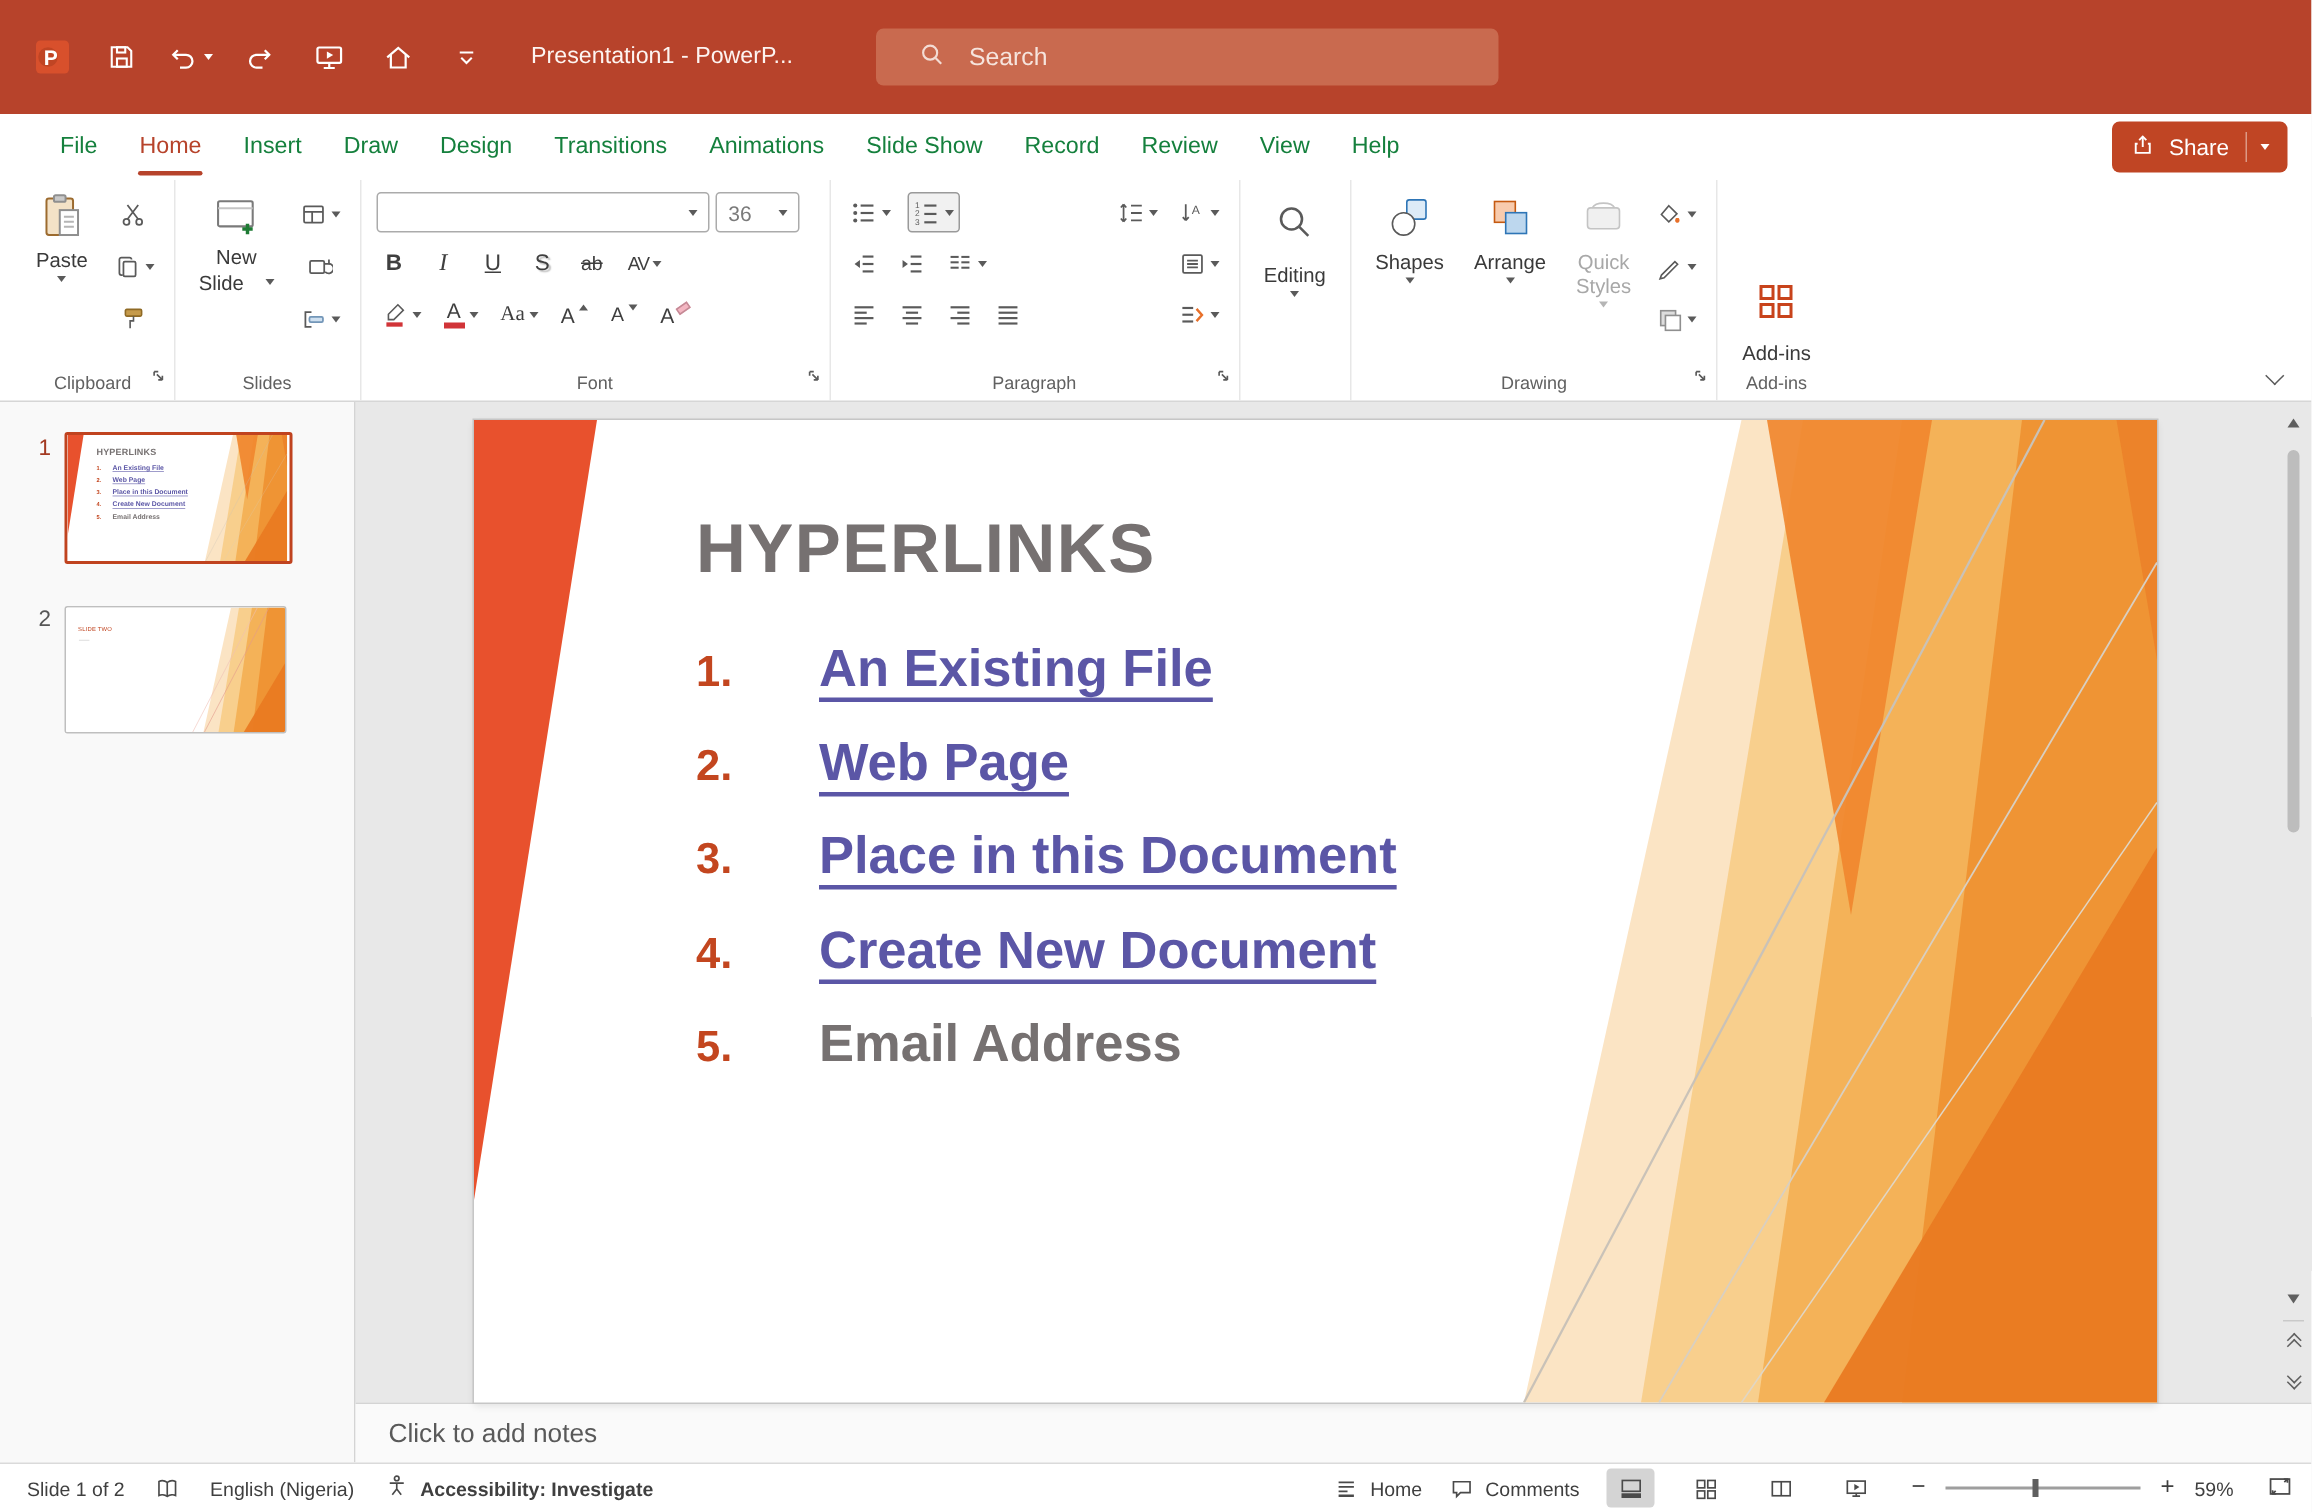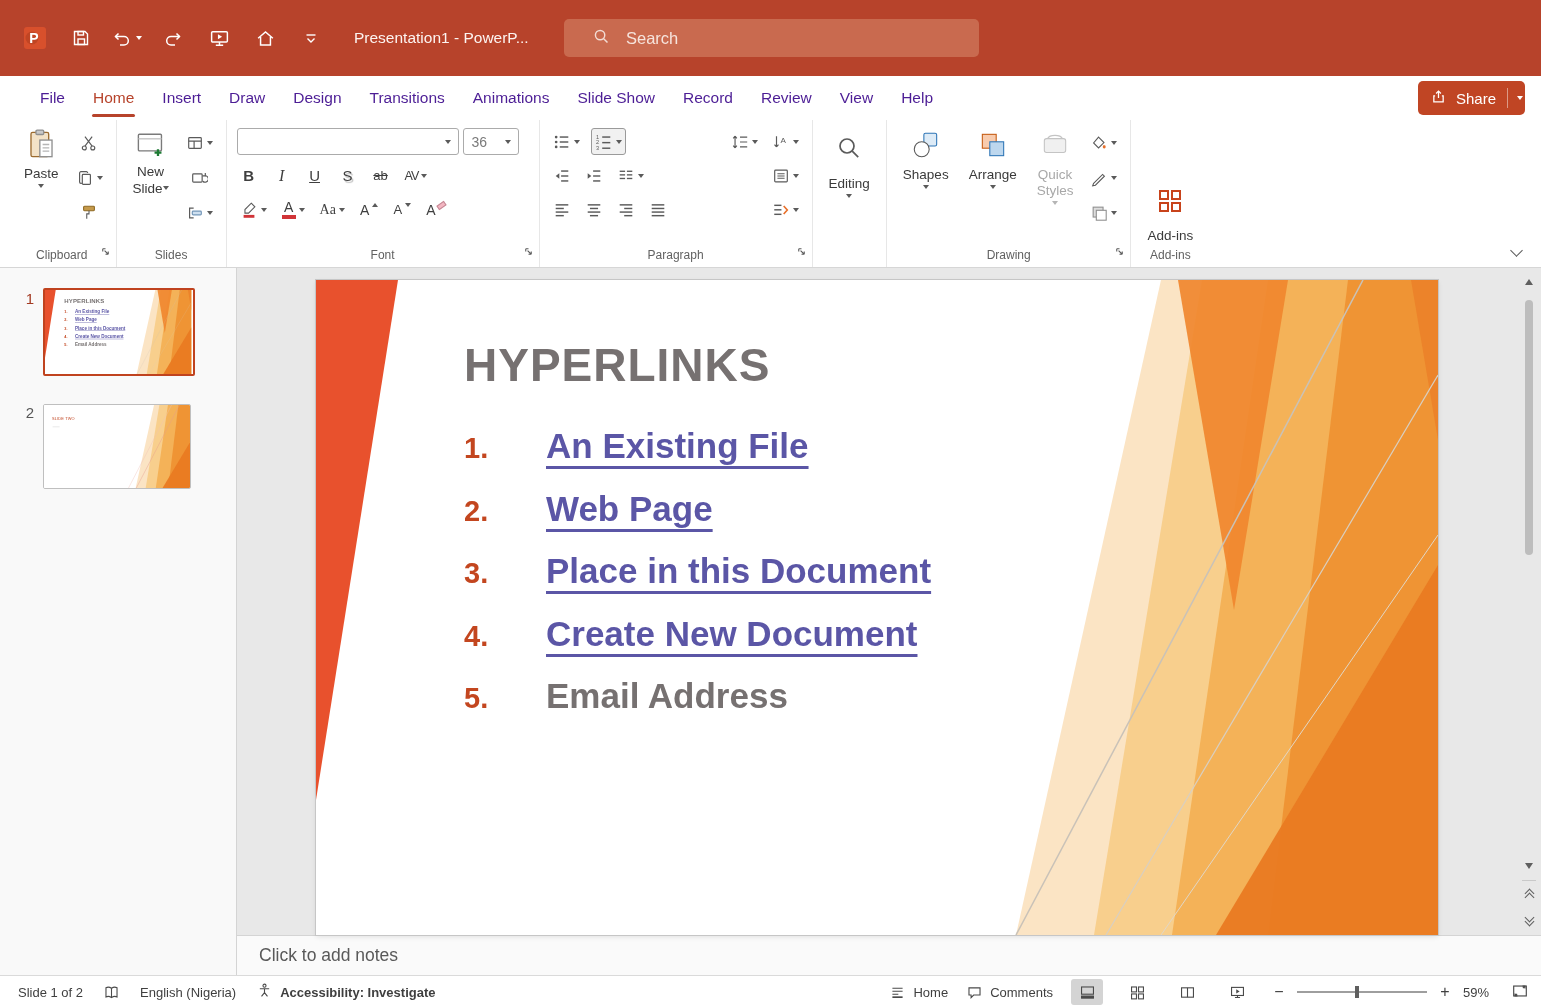--- a/index.html
+++ b/index.html
@@ -4,34 +4,34 @@
 <style>
   *{box-sizing:border-box;margin:0;padding:0;}
   html,body{width:1541px;height:1008px;overflow:hidden;font-family:"Liberation Sans",sans-serif;background:#fff;}
   .app{width:1541px;height:1008px;display:flex;flex-direction:column;}
 
   
   .titlebar{height:76px;background:#B7432B;display:flex;align-items:center;color:#fff;padding-left:14px;position:relative;flex:0 0 auto;}
   .qat{display:flex;align-items:center;gap:4px;}
   .tb-btn{width:42px;height:44px;display:flex;align-items:center;justify-content:center;border-radius:4px;}
   .doc-title{font-size:15.5px;margin-left:22px;white-space:nowrap;color:#FDF4F1;}
-  .search-pill{position:absolute;left:564px;top:19px;width:415px;height:38px;background:#C96A4F;border-radius:5px;display:flex;align-items:center;padding-left:28px;gap:16px;color:#F6E4DD;font-size:16.5px;}
+  .search-pill{position:absolute;left:584px;top:19px;width:415px;height:38px;background:#C96A4F;border-radius:5px;display:flex;align-items:center;padding-left:28px;gap:16px;color:#F6E4DD;font-size:16.5px;}
   .tb-right{margin-left:auto;display:flex;align-items:center;}
   .user-name{font-size:15.5px;margin-right:22px;}
   .avatar{width:34px;height:34px;border-radius:50%;background:#1283D6;display:flex;align-items:center;justify-content:center;font-size:13px;font-weight:700;margin-right:26px;}
   .win-btn{width:71px;height:76px;display:flex;align-items:center;justify-content:center;font-size:20px;}
   .min-glyph{width:13px;border-top:1.6px solid #fff;display:inline-block;}
   .max-glyph{width:12px;height:12px;border:1.6px solid #fff;border-radius:2px;display:inline-block;}
 
   
   .tabs-row{height:44px;display:flex;align-items:center;padding:0 16px 0 26px;background:#fff;flex:0 0 auto;}
-  .tab{padding:0 14px;font-size:15.5px;color:#4c1d95;height:44px;display:flex;align-items:center;position:relative;cursor:default;}
+  .tab{padding:0 14px;font-size:15.5px;color:#15803d;height:44px;display:flex;align-items:center;position:relative;cursor:default;}
   .tab.active{color:#B7432B;}
   .tab.active::after{content:"";position:absolute;left:13px;right:13px;bottom:3px;height:3.5px;background:#B7432B;border-radius:2px;}
-  .share-btn{margin-left:auto;background:#C04524;color:#fff;height:34px;border-radius:5px;display:flex;align-items:center;padding:0 2px 0 12px;gap:9px;font-size:15px;}
+  .share-btn{margin-left:auto;background:#C04524;color:#fff;height:34px;border-radius:5px;display:flex;align-items:center;padding:0 12px 0 12px;gap:9px;font-size:15px;}
   .share-div{width:1px;height:20px;background:rgba(255,255,255,.45);margin-left:2px;}
 
   
   .ribbon{height:148px;background:#fff;display:flex;align-items:stretch;padding-left:8px;border-bottom:1px solid #D6D6D6;position:relative;flex:0 0 auto;}
   .rgroup{position:relative;border-right:1px solid #E7E7E7;padding:6px 10px 24px;display:flex;gap:8px;}
   .glabel{position:absolute;bottom:5px;left:0;right:0;text-align:center;font-size:12px;color:#616161;}
   .launcher{position:absolute;right:5px;bottom:6px;}
   .bigbtn{display:flex;flex-direction:column;align-items:center;gap:3px;padding:3px 6px 0;font-size:13.5px;color:#3A3A3A;}
   .col3{display:flex;flex-direction:column;justify-content:flex-start;gap:9px;padding-top:4px;}
   .col3 .sb{height:26px;}
@@ -259,21 +259,21 @@
     <div class="rgroup">
       <div class="bigbtn">
         <span>
           <svg class="ic" width="31" height="30" viewBox="0 0 26 26" fill="none" stroke-width="1.2">
               <rect x="2.5" y="4.5" width="20" height="14.5" rx="1" fill="#fff" stroke="#7A7A7A"></rect>
               <path d="M2.5 8.5 h20" stroke="#C4C4C4"></path>
               <path d="M19.5 17.5 v6 M16.5 20.5 h6" stroke="#1E7B34" stroke-width="2"></path>
             </svg>
         </span>
         <span style="line-height:1;">New</span>
-        <span style="display:flex;align-items:center;gap:0;line-height:1;">
+        <span style="display:flex;align-items:center;gap:14px;line-height:1;">
           <span>Slide</span>
           <span class="cv"></span>
         </span>
       </div>
       <div class="col3">
         <span class="sb">
           <svg class="ic" width="18" height="18" viewBox="0 0 20 20" fill="none" stroke="#5A5A5A" stroke-width="1.3">
               <rect x="3" y="4" width="14" height="12" rx="1"></rect>
               <path d="M3 8 h14 M9 8 v8"></path>
             </svg>

